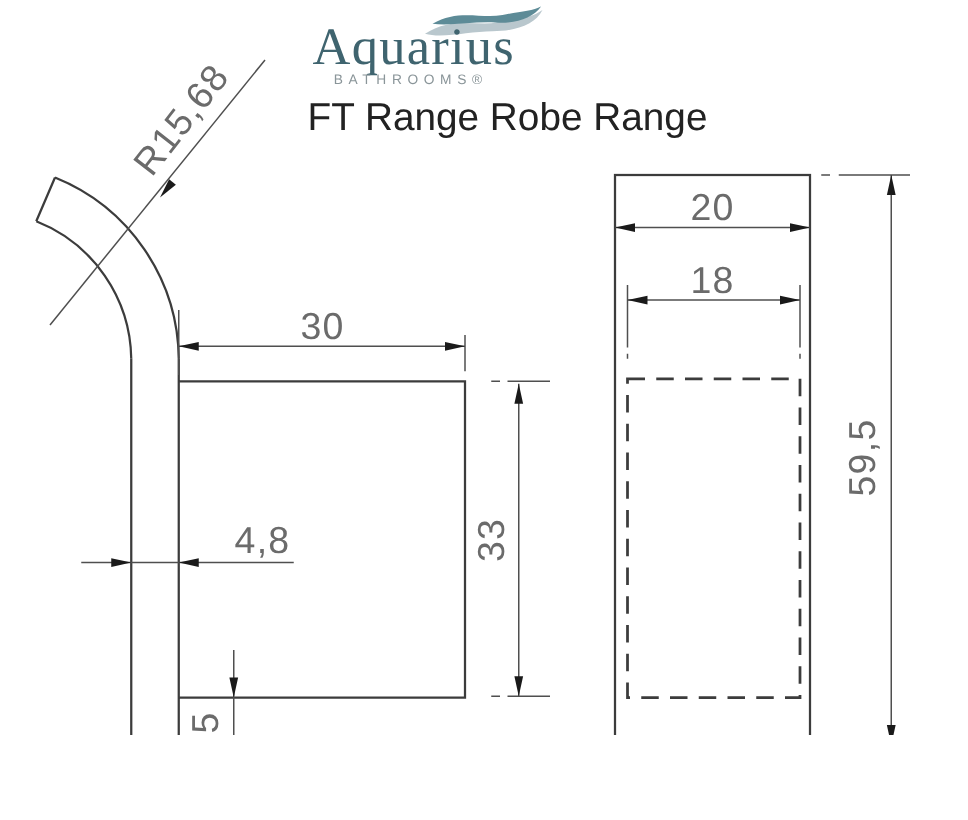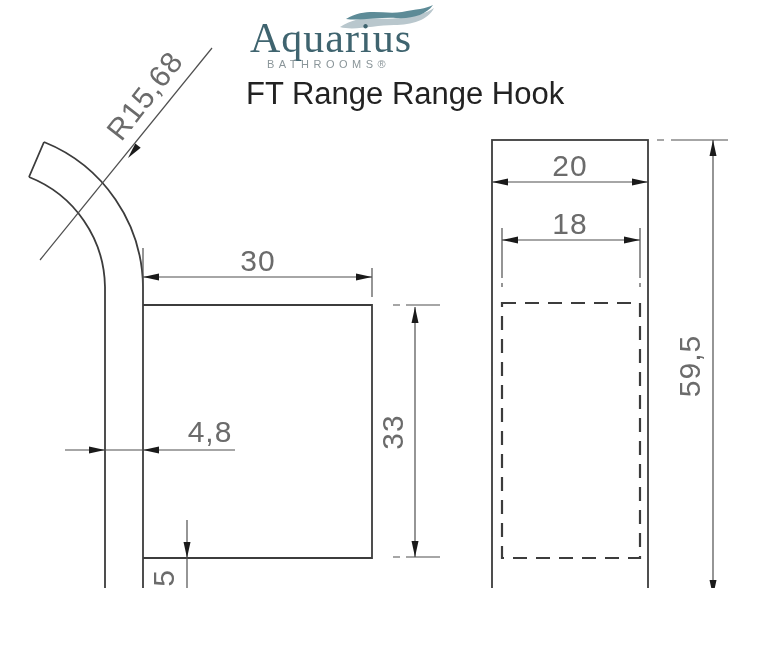--- a/index.html
+++ b/index.html
@@ -58,21 +58,21 @@
 
 <div class="page">
 
   <svg class="wave-icon" viewBox="0 0 100 28" aria-hidden="true">
     <path d="M4,22 C26,8 44,16 62,13 C78,10 90,9 98,3 C92,15 76,20 58,20 C40,20 18,26 4,22 Z" fill="#b9c7cd"></path>
     <path d="M10,14 C30,2 48,10 66,7 C80,4 90,4 97,0 C90,10 76,14 60,13 C44,12 24,16 10,14 Z" fill="#5d8b97"></path>
   </svg>
   <div class="brand-name">Aquarius</div>
   <div class="brand-tagline">BATHROOMS®</div>
 
-  <div class="page-title">FT Range Range Hook</div>
+  <div class="page-title">FT Range Robe Range</div>
 
   <svg class="drawing-svg" width="774" height="656" viewBox="0 0 774 656">
 
     <g stroke="#3c3c3c" stroke-width="1.8" fill="none">
 
       <path d="M105,287 L105,596 M143,287 L143,596 M105,596 L143,596
                M143,305 L372,305 L372,558 L143,558"></path>
 
       <path d="M105,287 A120,120 0 0 0 29,177
                M143,287 A158,158 0 0 0 44,142

